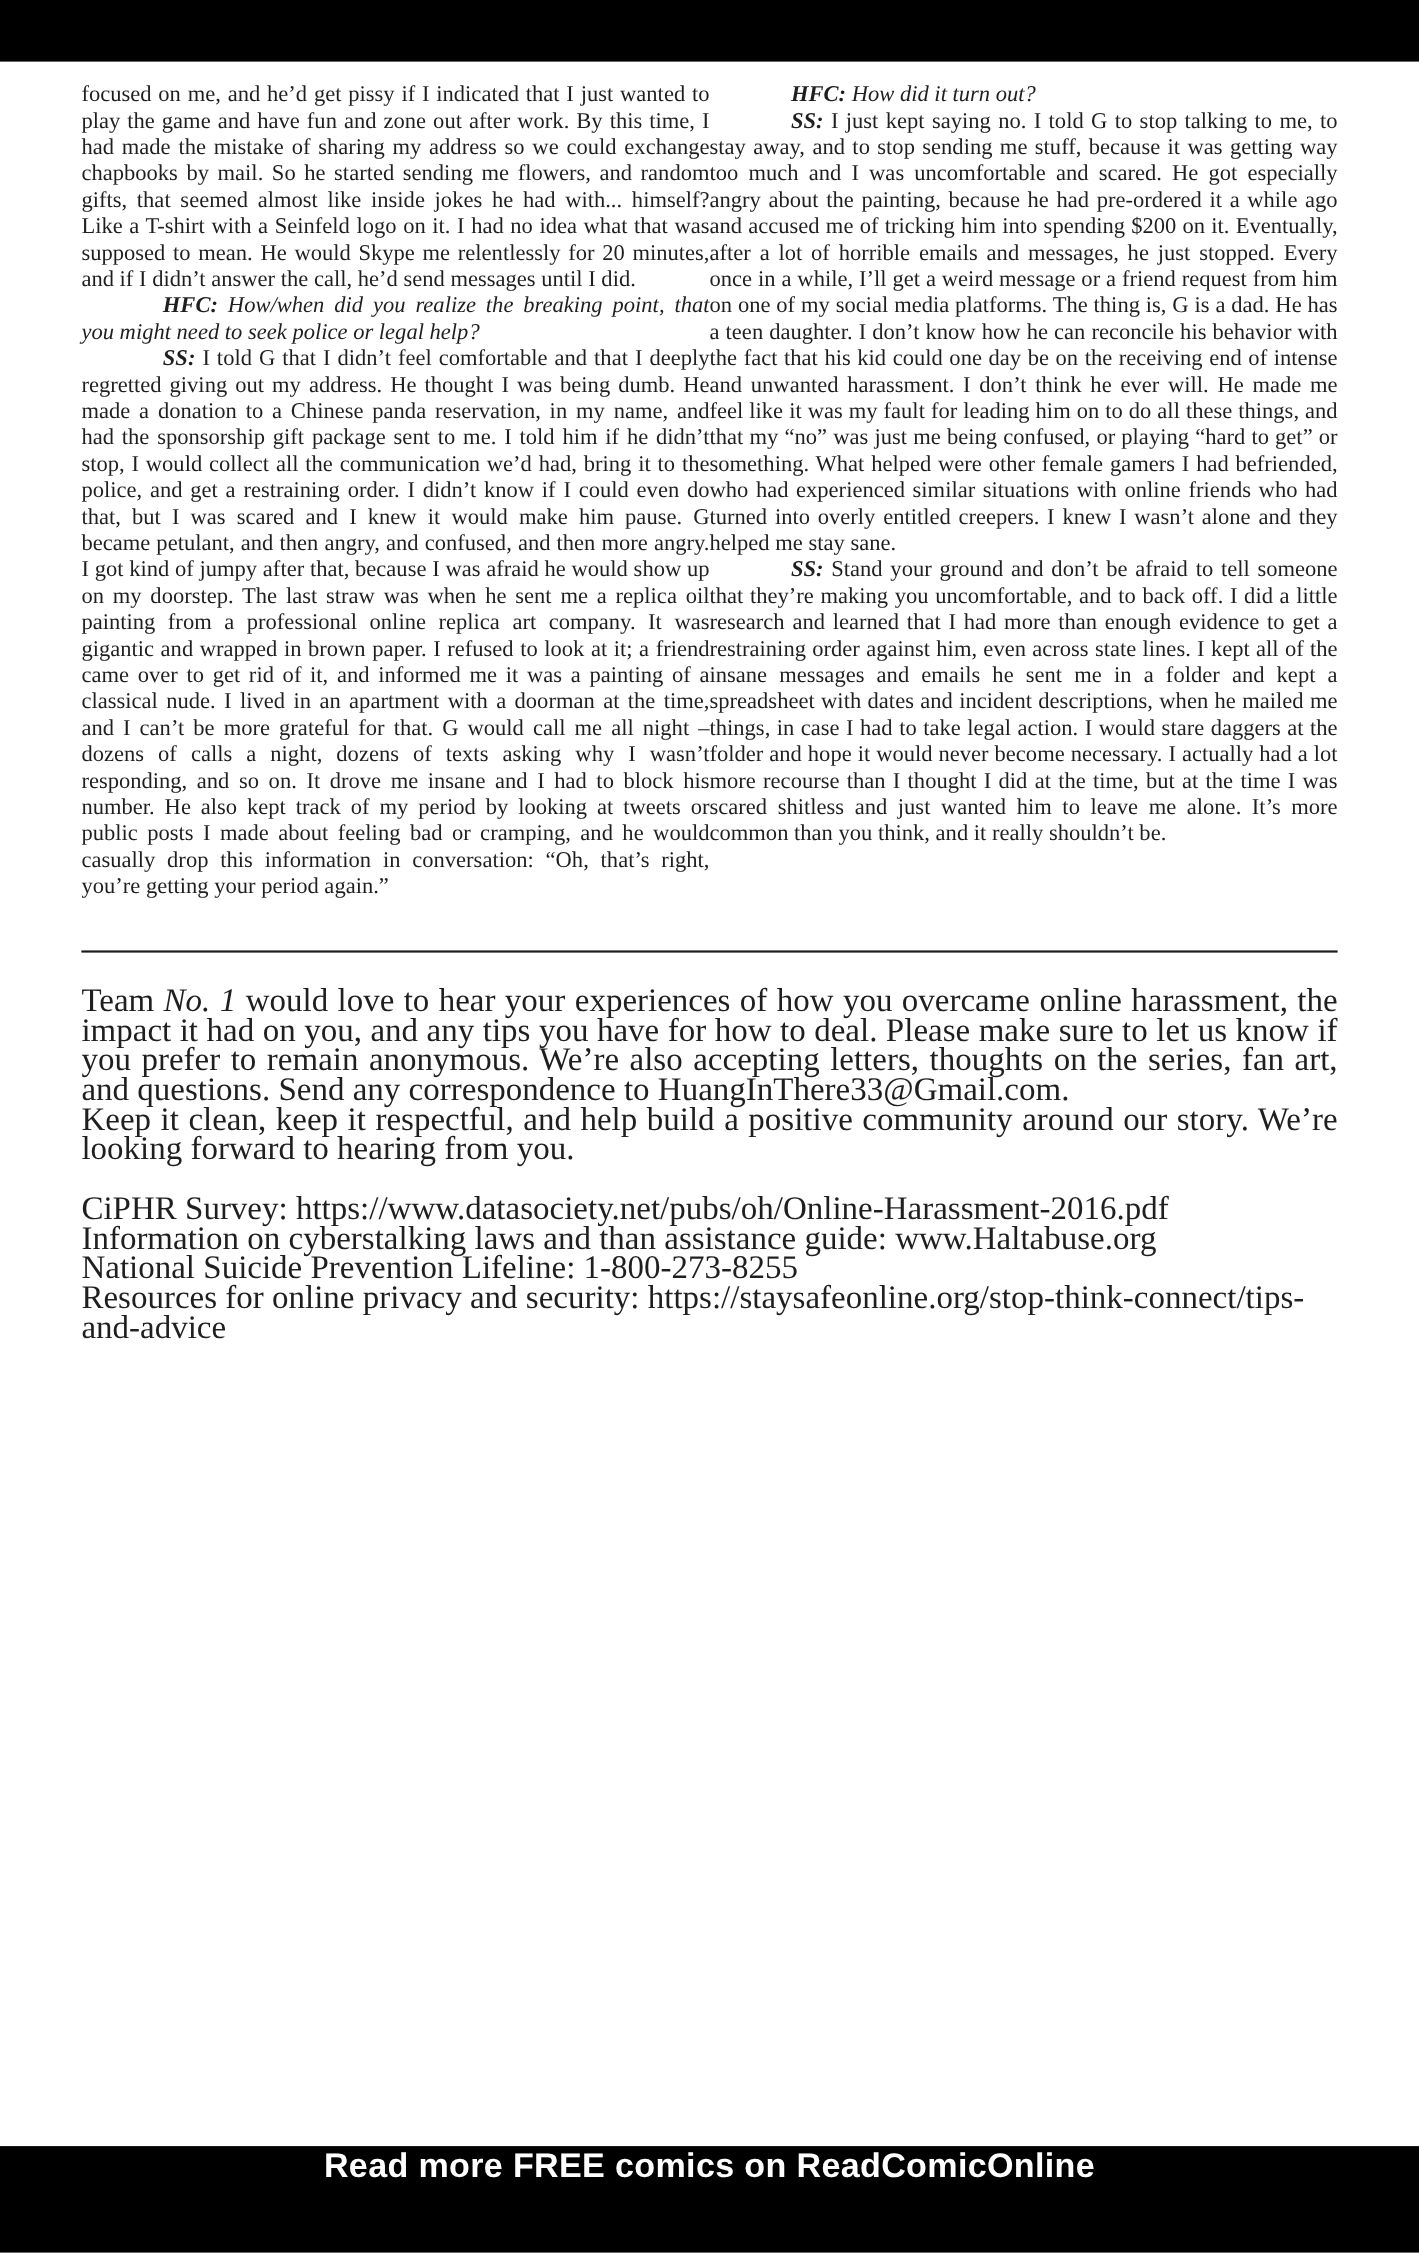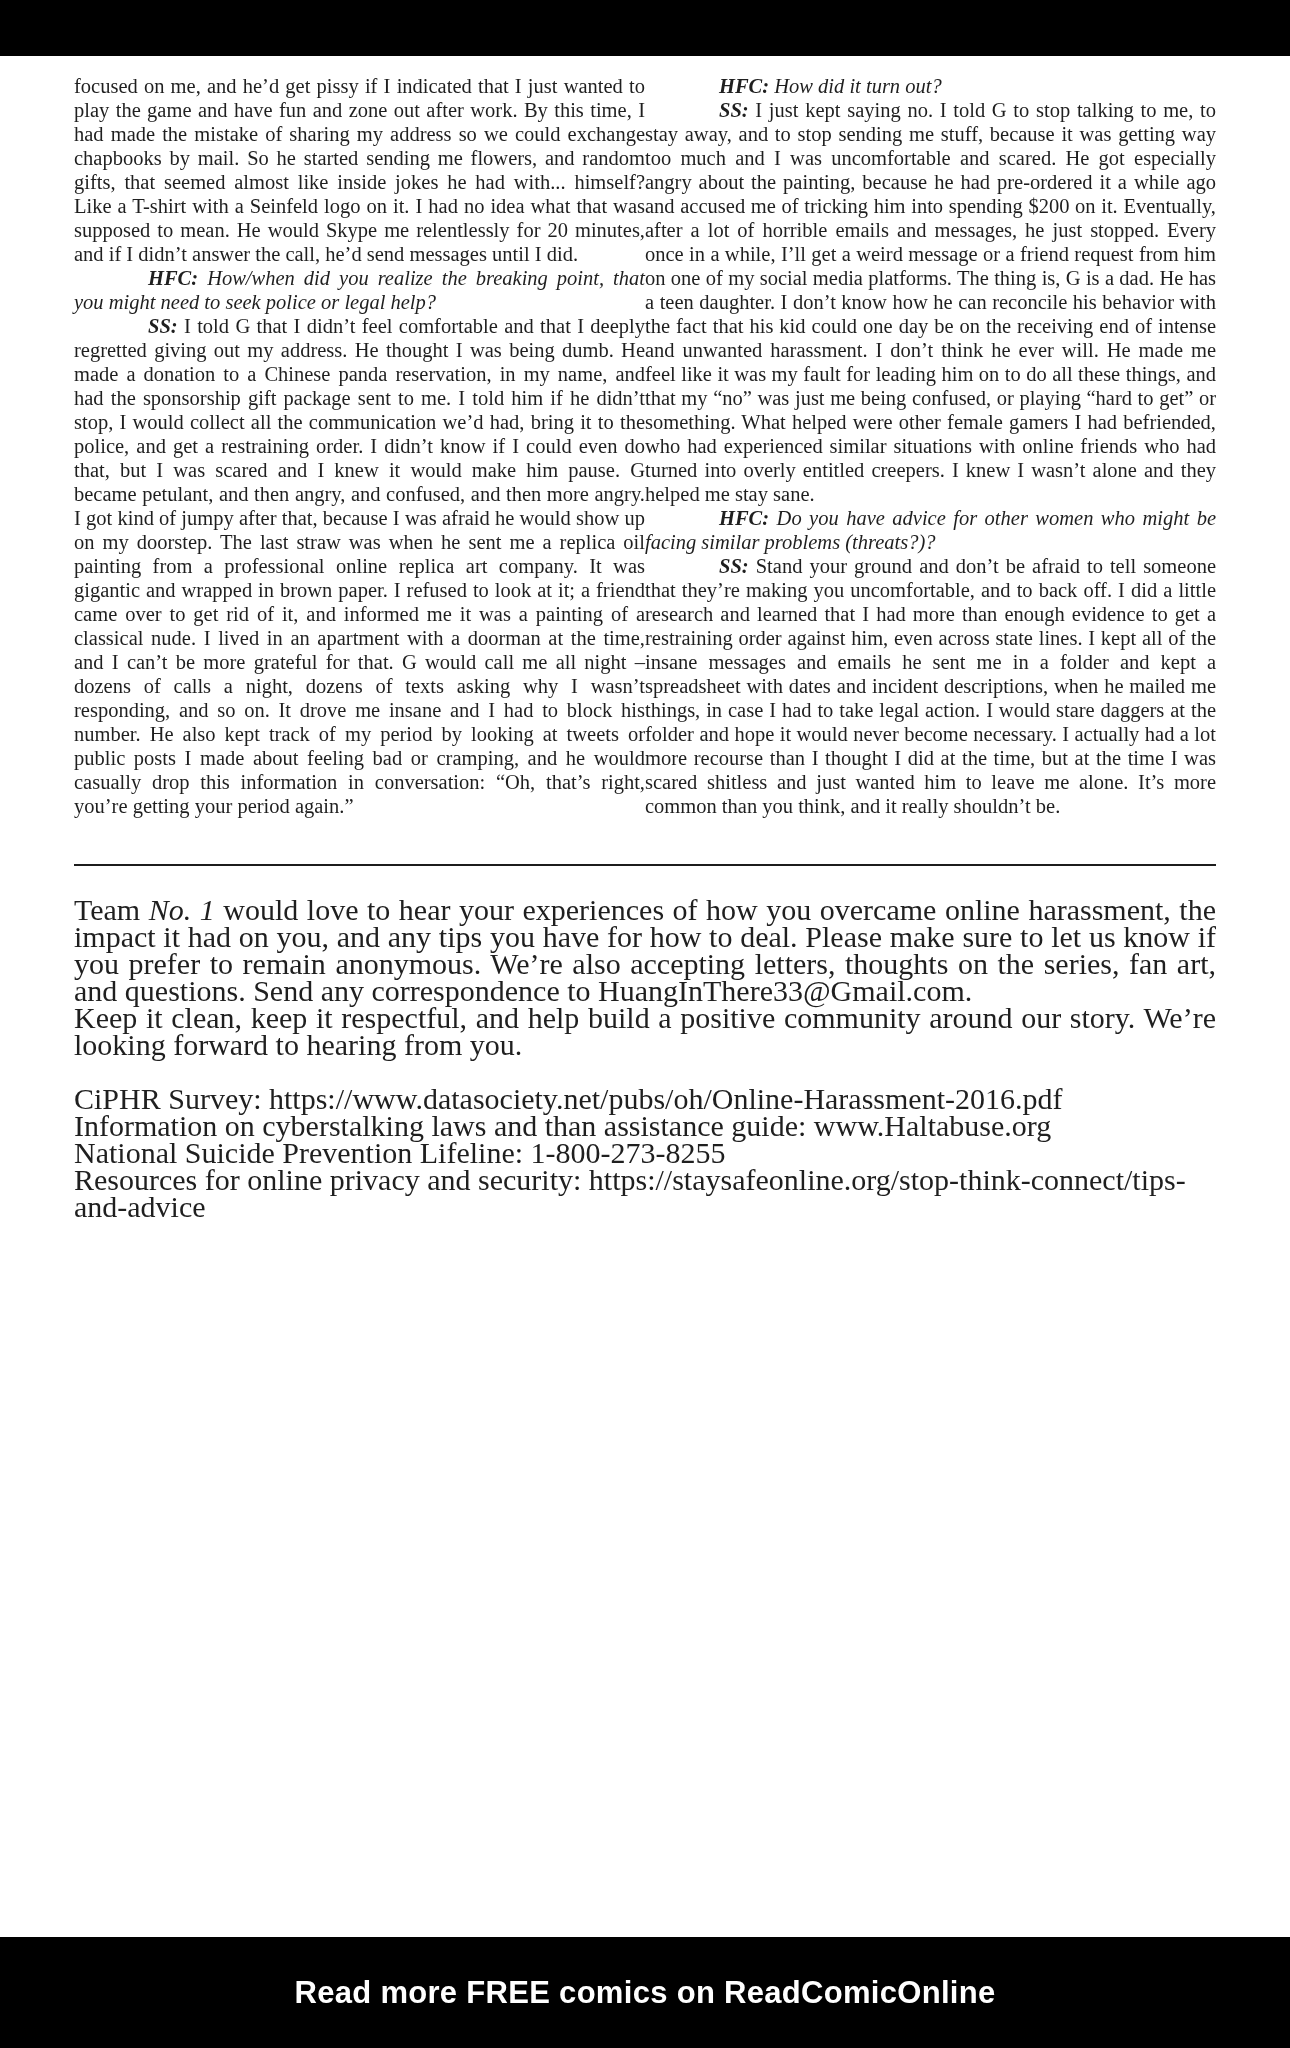--- a/index.html
+++ b/index.html
@@ -17,24 +17,23 @@
     position: absolute;
     top: 0; left: 0;
     width: 100%;
     height: 56px;
     background: #000000;
   }
   .bottom-bar {
     position: absolute;
     bottom: 0; left: 0;
     width: 100%;
-    height: 111px;
+    height: 97px;
     background: #000000;
     display: flex;
-    align-items: center;
     justify-content: center;
   }
   .banner-text {
     font-family: "Liberation Sans", "DejaVu Sans", sans-serif;
     font-weight: bold;
     font-size: 31px;
     color: #ffffff;
     letter-spacing: 0.3px;
   }
   .content {
@@ -99,24 +98,20 @@
 
       <div class="col">
         <p class="para qa question">
           <span class="speaker">HFC:</span>
           <span>How did it turn out?</span>
         </p>
         <p class="para qa">
           <span class="speaker">SS:</span>
           <span>I just kept saying no. I told G to stop talking to me, to stay away, and to stop sending me stuff, because it was getting way too much and I was uncomfortable and scared. He got especially angry about the painting, because he had pre-ordered it a while ago and accused me of tricking him into spending $200 on it. Eventually, after a lot of horrible emails and messages, he just stopped. Every once in a while, I’ll get a weird message or a friend request from him on one of my social media platforms. The thing is, G is a dad. He has a teen daughter. I don’t know how he can reconcile his behavior with the fact that his kid could one day be on the receiving end of intense and unwanted harassment. I don’t think he ever will. He made me feel like it was my fault for leading him on to do all these things, and that my “no” was just me being confused, or playing “hard to get” or something. What helped were other female gamers I had befriended, who had experienced similar situations with online friends who had turned into overly entitled creepers. I knew I wasn’t alone and they helped me stay sane.</span>
         </p>
-        <p class="para qa question">
-          <span class="speaker">HFC:</span>
-          <span>Do you have advice for other women who might be facing similar problems (threats?)?</span>
-        </p>
         <p class="para qa">
           <span class="speaker">SS:</span>
           <span>Stand your ground and don’t be afraid to tell someone that they’re making you uncomfortable, and to back off. I did a little research and learned that I had more than enough evidence to get a restraining order against him, even across state lines. I kept all of the insane messages and emails he sent me in a folder and kept a spreadsheet with dates and incident descriptions, when he mailed me things, in case I had to take legal action. I would stare daggers at the folder and hope it would never become necessary. I actually had a lot more recourse than I thought I did at the time, but at the time I was scared shitless and just wanted him to leave me alone. It’s more common than you think, and it really shouldn’t be.</span>
         </p>
       </div>
 
     </div>
 
     <hr class="divider">
 

